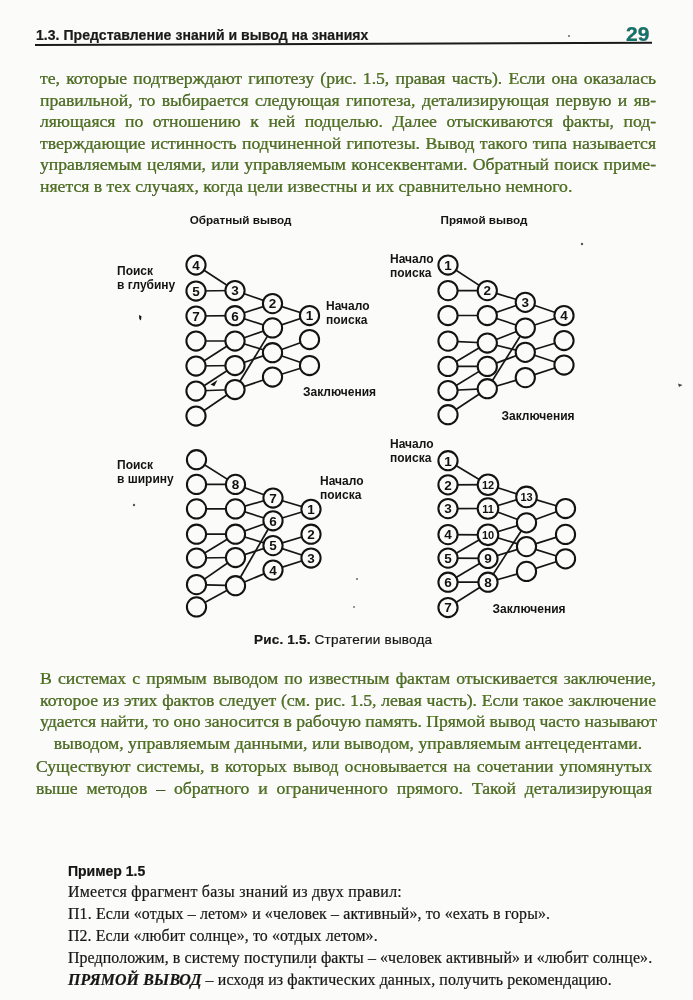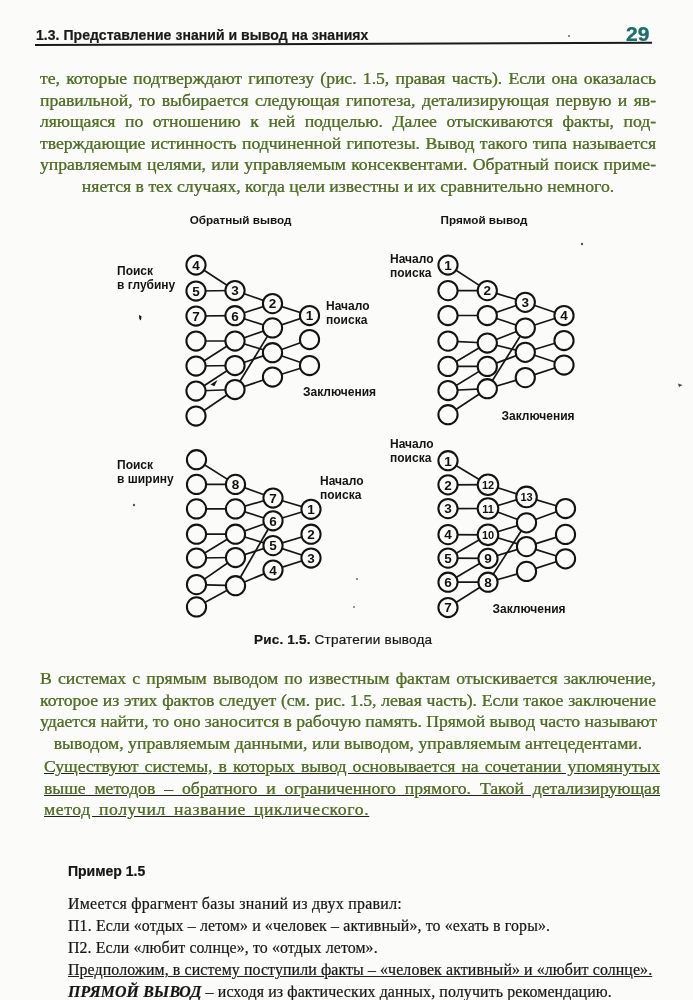--- a/index.html
+++ b/index.html
@@ -21,21 +21,21 @@
 <div class="abs hdr" style="left:36px;top:27px;">1.3. Представление знаний и вывод на знаниях</div>
 <div class="abs pgnum" style="left:626px;top:26px;line-height:15px;">29</div>
 <div class="abs rule" style="left:35px;top:44px;width:617px;height:1.8px;transform:rotate(-0.2deg);transform-origin:left center;"></div>
 
 <div class="abs para" style="left:40px;top:68px;width:616px;">
 <div class="jl">те, которые подтверждают гипотезу (рис. 1.5, правая часть). Если она оказалась</div>
 <div class="jl">правильной, то выбирается следующая гипотеза, детализирующая первую и яв-</div>
 <div class="jl">ляющаяся по отношению к ней подцелью. Далее отыскиваются факты, под-</div>
 <div class="jl">тверждающие истинность подчиненной гипотезы. Вывод такого типа называется</div>
 <div class="jl">управляемым целями, или управляемым консеквентами. Обратный поиск приме-</div>
-<div class="ll" style="letter-spacing:0;text-align:center;">няется в тех случаях, когда цели известны и их сравнительно немного.</div>
+<div class="ll" style="letter-spacing:0;">няется в тех случаях, когда цели известны и их сравнительно немного.</div>
 </div>
 
 <svg class="abs" style="left:0;top:0;" width="693" height="1000" viewBox="0 0 693 1000">
 <g id="FIGURE">
 <g stroke="#161616" stroke-width="1.7">
 <line x1="196" y1="265" x2="235" y2="290.5"></line>
 <line x1="196" y1="291" x2="235" y2="290.5"></line>
 <line x1="235" y1="290.5" x2="272.5" y2="303.6"></line>
 <line x1="196" y1="316" x2="235" y2="315.7"></line>
 <line x1="235" y1="315.7" x2="272.5" y2="303.6"></line>
@@ -270,26 +270,25 @@
 
 <div class="abs cap" style="left:254px;top:632px;"><b>Рис. 1.5.</b> Стратегии вывода</div>
 
 <div class="abs para" style="left:40px;top:668px;width:616px;">
 <div class="jl">В системах с прямым выводом по известным фактам отыскивается заключение,</div>
 <div class="jl">которое из этих фактов следует (см. рис. 1.5, левая часть). Если такое заключение</div>
 <div class="jl">удается найти, то оно заносится в рабочую память. Прямой вывод часто называют</div>
 <div class="ll" style="letter-spacing:0;text-align:center;">выводом, управляемым данными, или выводом, управляемым антецедентами.</div>
 </div>
 
-<div class="abs para" style="left:44px;top:756px;width:616px;text-decoration:underline;">
+<div class="abs para" style="left:36px;top:756px;width:616px;">
 <div class="jl">Существуют системы, в которых вывод основывается на сочетании упомянутых</div>
 <div class="jl">выше методов – обратного и ограниченного прямого. Такой детализирующая</div>
-<div class="ll" style="letter-spacing:0.6px;word-spacing:3px;">метод получил название циклического.</div>
 </div>
 
 <div class="abs" style="left:68px;top:829px;width:625px;white-space:nowrap;">
 <div style="font-family:'Liberation Sans',sans-serif;font-weight:bold;font-size:14px;margin-top:34px;">Пример 1.5</div>
-<div class="ex" style="margin-top:14px;letter-spacing:0.27px;">Имеется фрагмент базы знаний из двух правил:</div>
+<div class="ex" style="margin-top:2px;letter-spacing:0.27px;">Имеется фрагмент базы знаний из двух правил:</div>
 <div class="ex" style="letter-spacing:0.13px;">П1. Если «отдых – летом» и «человек – активный», то «ехать в горы».</div>
 <div class="ex" style="letter-spacing:0.1px;">П2. Если «любит солнце», то «отдых летом».</div>
-<div class="ex" style="letter-spacing:0.1px;text-decoration:underline;">Предположим, в систему поступили факты – «человек активный» и «любит солнце».</div>
+<div class="ex" style="letter-spacing:0.1px;">Предположим, в систему поступили факты – «человек активный» и «любит солнце».</div>
 <div class="ex" style="letter-spacing:0.12px;"><b><i>ПРЯМОЙ ВЫВОД</i></b> – исходя из фактических данных, получить рекомендацию.</div>
 </div>
 
 </body></html>

